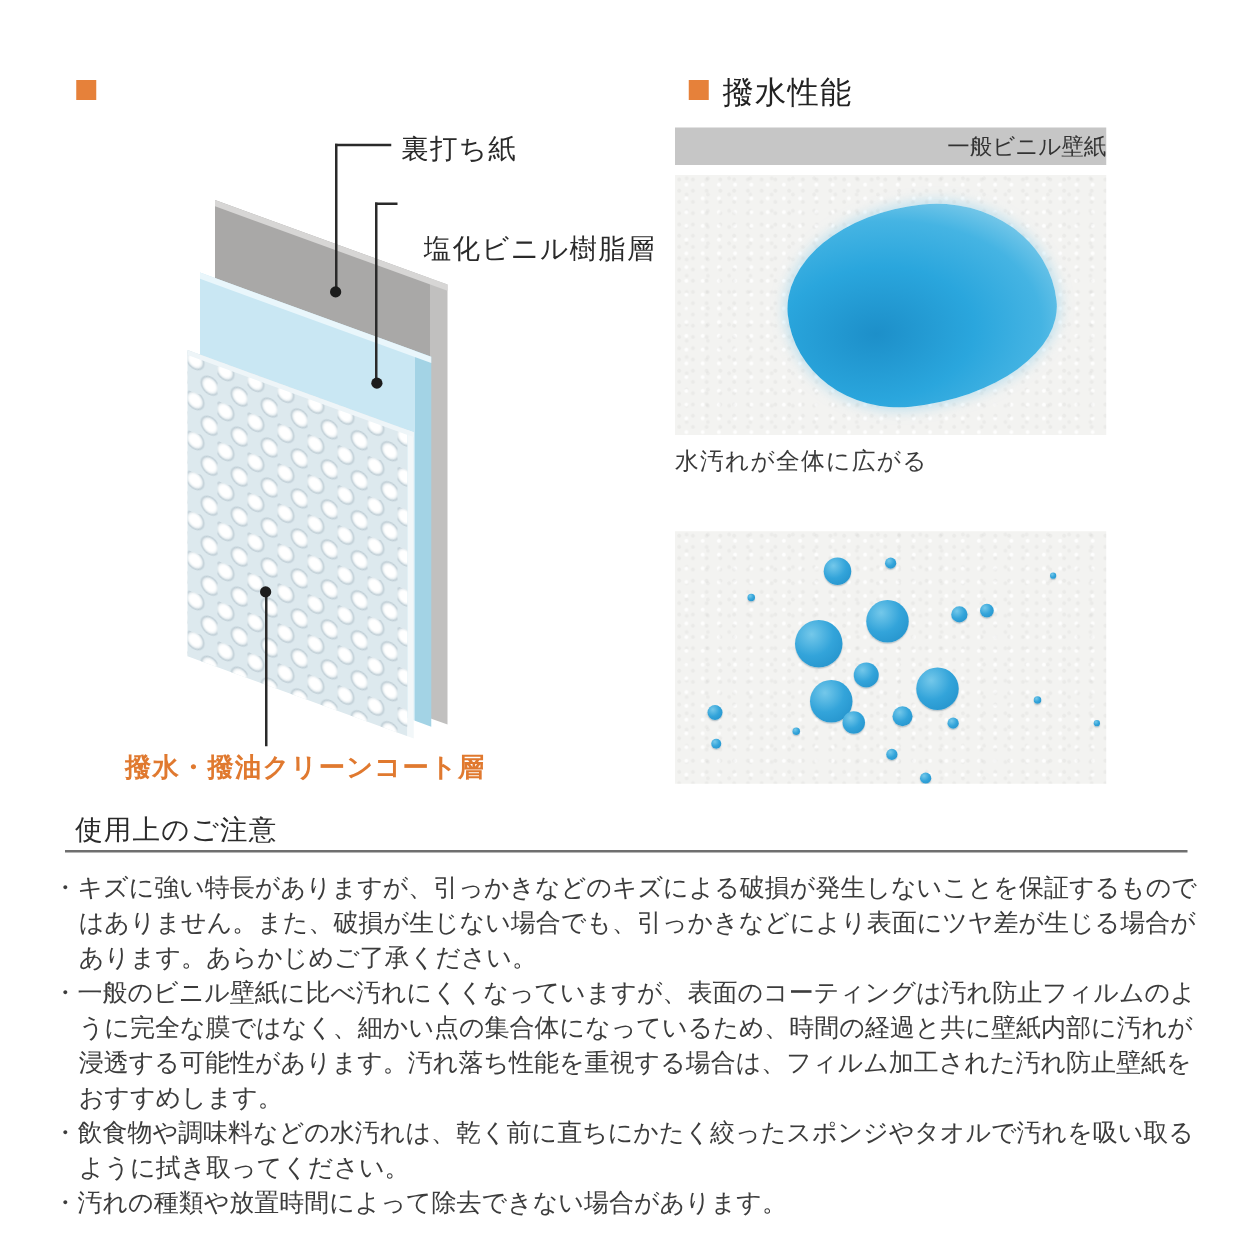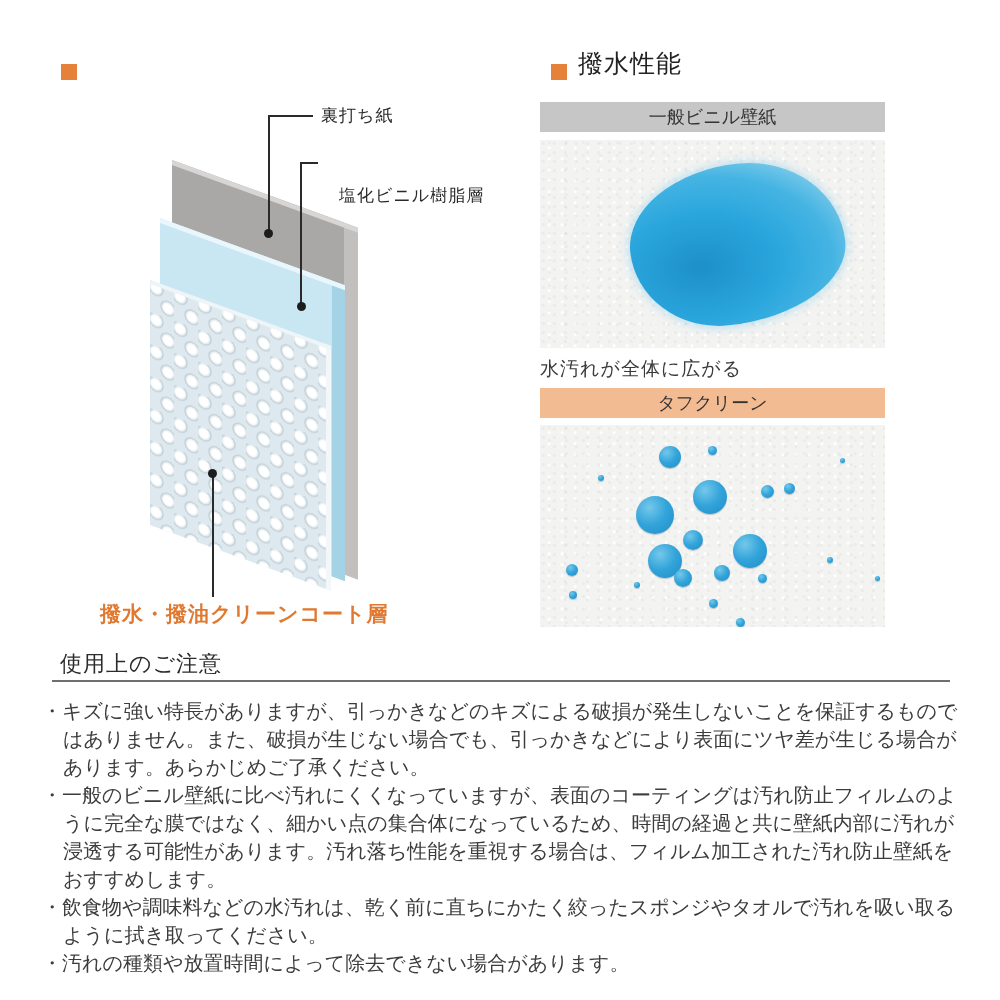--- a/index.html
+++ b/index.html
@@ -6,21 +6,21 @@
   .page{position:relative;width:1000px;height:1000px;background:#ffffff;overflow:hidden;
         font-family:"Liberation Sans","DejaVu Sans",sans-serif;color:#2f2f2f;}
 
   
   .accent-sq{position:absolute;width:16px;height:16px;background:#e6813a;}
   .sq-left{left:61px;top:64px;}
   .sq-right{left:551px;top:64px;}
   .section-title{position:absolute;font-size:25px;font-weight:500;color:#222;letter-spacing:1px;white-space:nowrap;}
   .title-left{left:88px;top:57px;}
   .title-left .sub{font-size:19px;letter-spacing:0;}
-  .title-right{left:578px;top:47px;}
+  .title-right{left:578px;top:57px;}
 
   
   .layer{position:absolute;transform:skewY(20deg);transform-origin:0 0;}
   .layer .face,.layer .side,.layer .topedge{position:absolute;top:0;}
   .layer-gray{left:172px;top:160px;width:186px;height:352px;}
   .layer-gray .face{left:0;width:172px;height:352px;background:#a9a8a7;}
   .layer-gray .side{left:172px;width:14px;height:352px;background:#c1c0bf;}
   .layer-gray .topedge{left:0;width:186px;height:5px;background:#d7d6d5;}
   .layer-blue{left:160px;top:218px;width:185px;height:296px;}
   .layer-blue .face{left:0;width:172px;height:296px;background:#c9e7f3;}
@@ -39,27 +39,27 @@
   .lead{position:absolute;background:#2a2a2a;}
   .l1v{left:268px;top:115px;width:2px;height:118px;}
   .l1h{left:268px;top:115px;width:45px;height:2px;}
   .l2v{left:300px;top:162px;width:2px;height:144px;}
   .l2h{left:300px;top:162px;width:18px;height:2px;}
   .l3v{left:212px;top:473px;width:2px;height:124px;}
   .lead-dot{position:absolute;width:9px;height:9px;border-radius:50%;background:#1c1c1c;}
   .d1{left:264px;top:229px;}
   .d2{left:297px;top:302px;}
   .d3{left:208px;top:469px;}
-  .diagram-label{position:absolute;font-size:17px;color:#2a2a2a;white-space:nowrap;letter-spacing:1px;}
+  .diagram-label{position:absolute;font-size:22px;color:#2a2a2a;white-space:nowrap;letter-spacing:1px;}
   .lab1{left:321px;top:104px;}
   .lab2{left:339px;top:151px;margin-top:33px;}
   .lab3{left:100px;top:600px;font-size:21px;font-weight:bold;color:#e0792f;letter-spacing:1px;}
 
   
-  .bar{position:absolute;left:540px;width:345px;height:30px;line-height:30px;text-align:center;
+  .bar{position:absolute;left:540px;width:345px;height:30px;line-height:30px;text-align:right;
        font-size:18px;font-weight:500;color:#333;}
   .bar-gray{top:102px;background:#c6c6c6;}
   .bar-orange{top:388px;background:#f3bb92;}
   .photo{position:absolute;left:540px;width:345px;background-color:#f3f3f1;overflow:hidden;
      background-image:
        radial-gradient(circle at 30% 40%,rgba(90,90,85,0.06) 0 1px,rgba(0,0,0,0) 2px),
        radial-gradient(circle at 70% 70%,rgba(255,255,255,0.9) 0 1px,rgba(0,0,0,0) 2px),
        radial-gradient(circle at 55% 20%,rgba(90,90,85,0.05) 0 1px,rgba(0,0,0,0) 2px);
      background-size:11px 9px,13px 11px,17px 13px;}
   .photo-1{top:140px;height:208px;}
@@ -122,21 +122,20 @@
 
   <div class="accent-sq sq-right"></div>
   <div class="section-title title-right">撥水性能</div>
 
   <div class="bar bar-gray">一般ビニル壁紙</div>
   <div class="photo photo-1">
     <div class="blob"></div>
   </div>
   <div class="caption cap1">水汚れが全体に広がる</div>
 
-  <div class="bar bar-orange">タフクリーン</div>
   <div class="photo photo-2" id="droplet-field">
       <div class="droplet" style="left: 119px; top: 21px; width: 22px; height: 22px;"></div>
       <div class="droplet" style="left: 168px; top: 21px; width: 9px; height: 9px;"></div>
       <div class="droplet" style="left: 153px; top: 55px; width: 34px; height: 34px;"></div>
       <div class="droplet" style="left: 96px; top: 71px; width: 38px; height: 38px;"></div>
       <div class="droplet" style="left: 221px; top: 60px; width: 13px; height: 13px;"></div>
       <div class="droplet" style="left: 244px; top: 58px; width: 11px; height: 11px;"></div>
       <div class="droplet" style="left: 143px; top: 105px; width: 20px; height: 20px;"></div>
       <div class="droplet" style="left: 193px; top: 109px; width: 34px; height: 34px;"></div>
       <div class="droplet" style="left: 108px; top: 119px; width: 34px; height: 34px;"></div>

